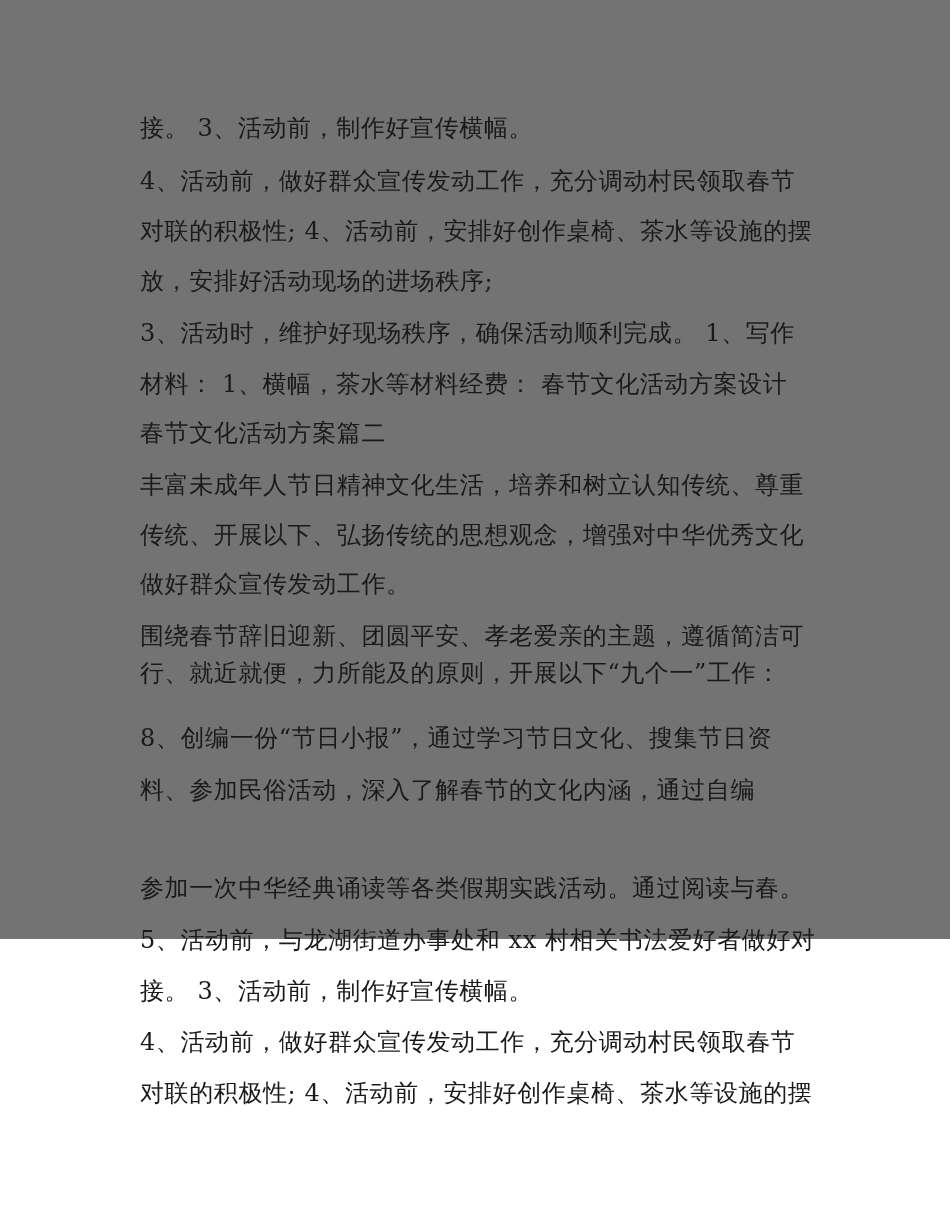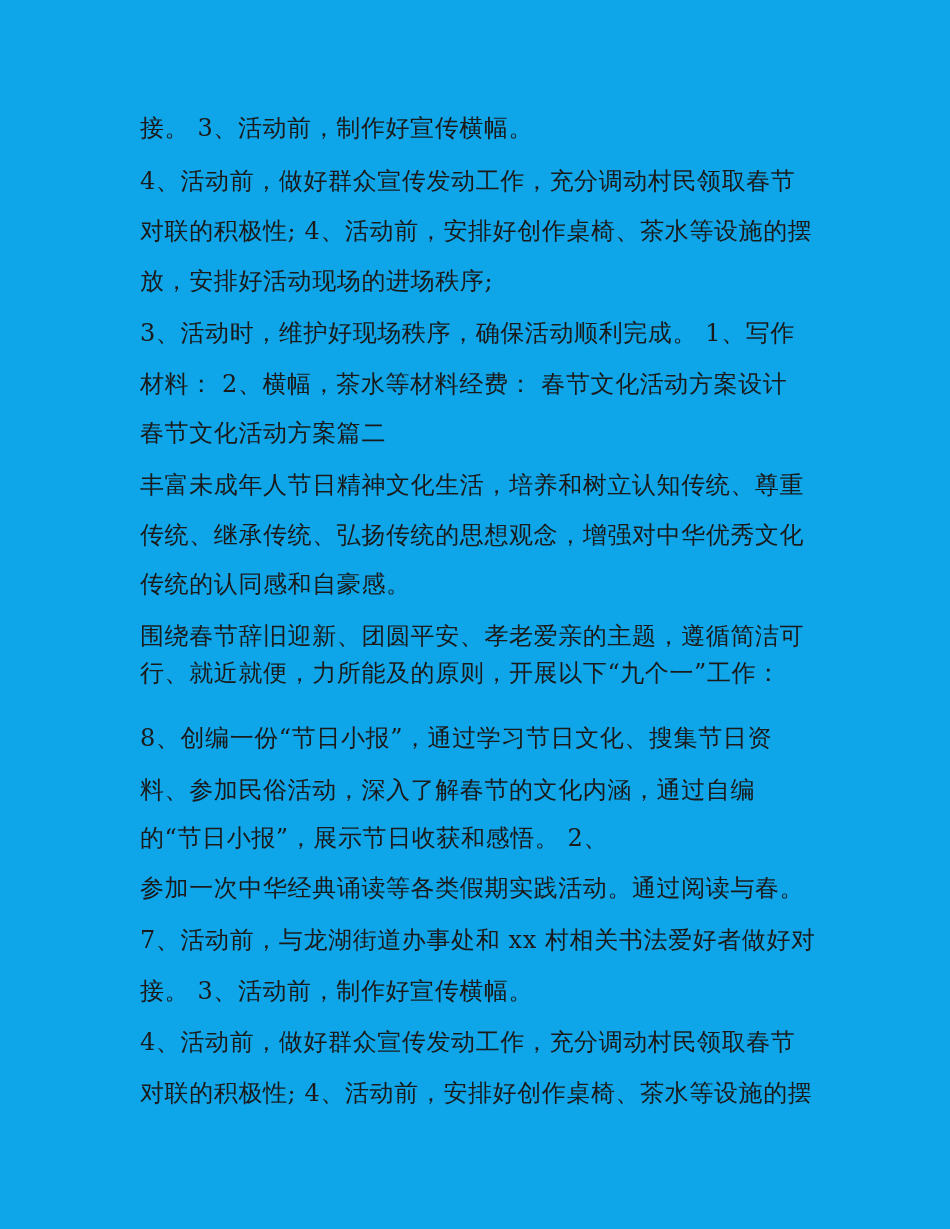--- a/index.html
+++ b/index.html
@@ -12,22 +12,22 @@
       height: 1229px;
       position: relative;
       overflow: hidden;
       font-family: "DejaVu Serif", "Liberation Serif", serif;
       color: #1a1a1a;
     }
     .page {
       position: absolute;
       left: 0; top: 0;
       width: 950px;
-      height: 1229px;
-      background: #0ea5e9;
+      height: 939px;
+      background: #737373;
     }
     .line {
       position: absolute;
       left: 140px;
       width: 690px;
       height: 34px;
       line-height: 34px;
       font-size: 24px;
       white-space: nowrap;
       letter-spacing: 0.6px;
@@ -35,28 +35,27 @@
   </style>
 </head>
 <body>
 
 <div class="page">
   <div class="line" style="top:111px">接。 3、活动前，制作好宣传横幅。</div>
   <div class="line" style="top:164px">4、活动前，做好群众宣传发动工作，充分调动村民领取春节</div>
   <div class="line" style="top:214px">对联的积极性; 4、活动前，安排好创作桌椅、茶水等设施的摆</div>
   <div class="line" style="top:264px">放，安排好活动现场的进场秩序;</div>
   <div class="line" style="top:316px">3、活动时，维护好现场秩序，确保活动顺利完成。 1、写作</div>
-  <div class="line" style="top:367px">材料： 2、横幅，茶水等材料经费： 春节文化活动方案设计</div>
+  <div class="line" style="top:367px">材料： 1、横幅，茶水等材料经费： 春节文化活动方案设计</div>
   <div class="line" style="top:416px">春节文化活动方案篇二</div>
   <div class="line" style="top:468px">丰富未成年人节日精神文化生活，培养和树立认知传统、尊重</div>
-  <div class="line" style="top:518px">传统、继承传统、弘扬传统的思想观念，增强对中华优秀文化</div>
-  <div class="line" style="top:567px">传统的认同感和自豪感。</div>
+  <div class="line" style="top:518px">传统、开展以下、弘扬传统的思想观念，增强对中华优秀文化</div>
+  <div class="line" style="top:567px">做好群众宣传发动工作。</div>
   <div class="line" style="top:619px">围绕春节辞旧迎新、团圆平安、孝老爱亲的主题，遵循简洁可</div>
   <div class="line" style="top:656px">行、就近就便，力所能及的原则，开展以下“九个一”工作：</div>
   <div class="line" style="top:721px">8、创编一份“节日小报”，通过学习节日文化、搜集节日资</div>
   <div class="line" style="top:773px">料、参加民俗活动，深入了解春节的文化内涵，通过自编</div>
-  <div class="line" style="top:821px">的“节日小报”，展示节日收获和感悟。 2、</div>
   <div class="line" style="top:871px">参加一次中华经典诵读等各类假期实践活动。通过阅读与春。</div>
-  <div class="line" style="top:923px">7、活动前，与龙湖街道办事处和 xx 村相关书法爱好者做好对</div>
+  <div class="line" style="top:923px">5、活动前，与龙湖街道办事处和 xx 村相关书法爱好者做好对</div>
   <div class="line" style="top:974px">接。 3、活动前，制作好宣传横幅。</div>
   <div class="line" style="top:1025px">4、活动前，做好群众宣传发动工作，充分调动村民领取春节</div>
   <div class="line" style="top:1076px">对联的积极性; 4、活动前，安排好创作桌椅、茶水等设施的摆</div>
 </div>
 
 </body></html>

